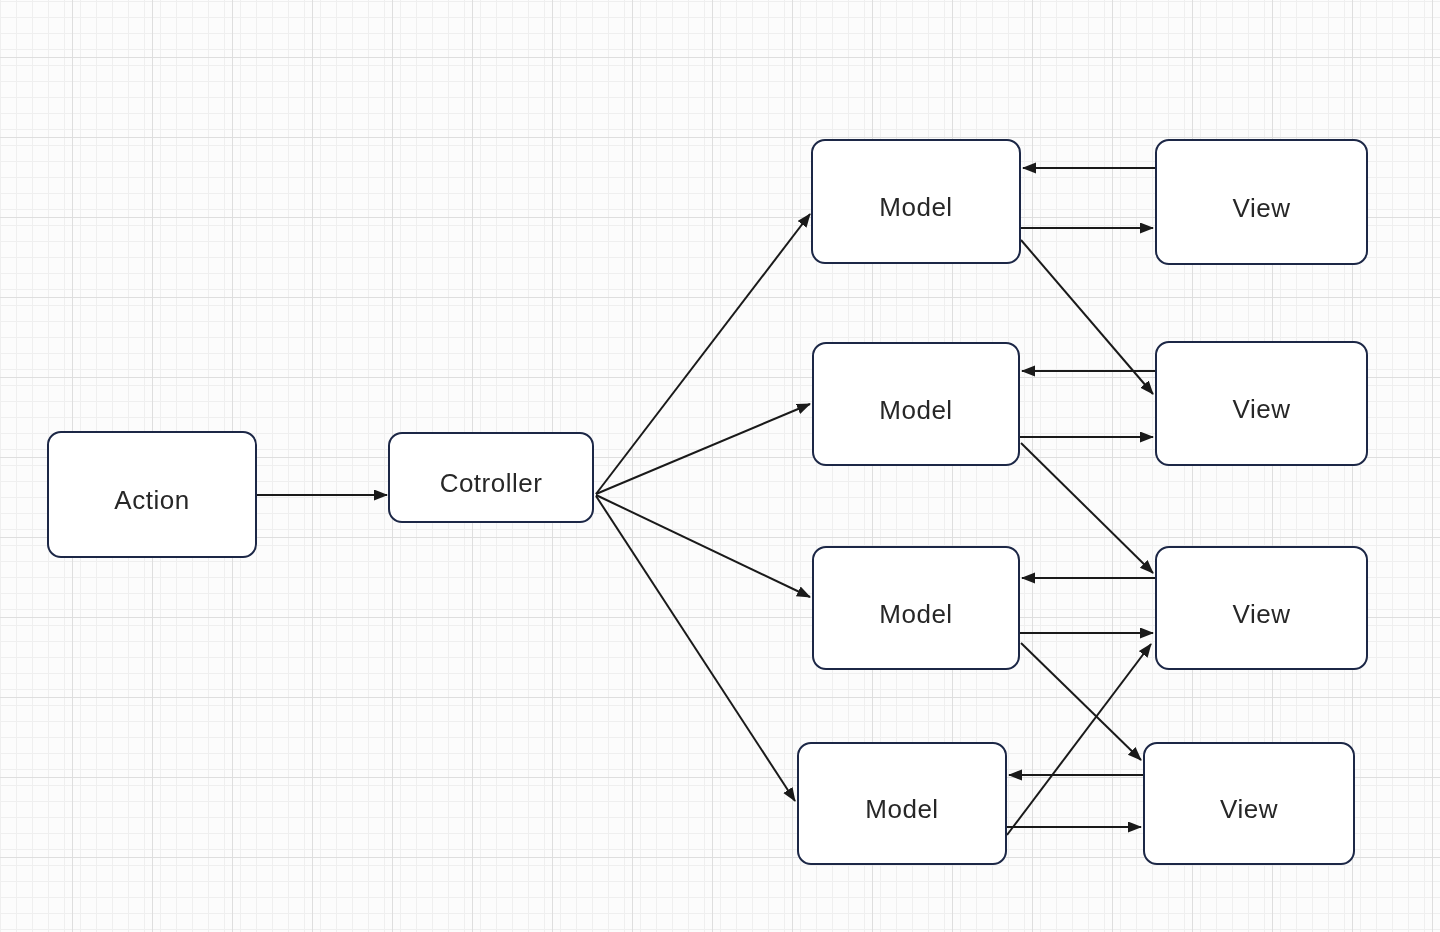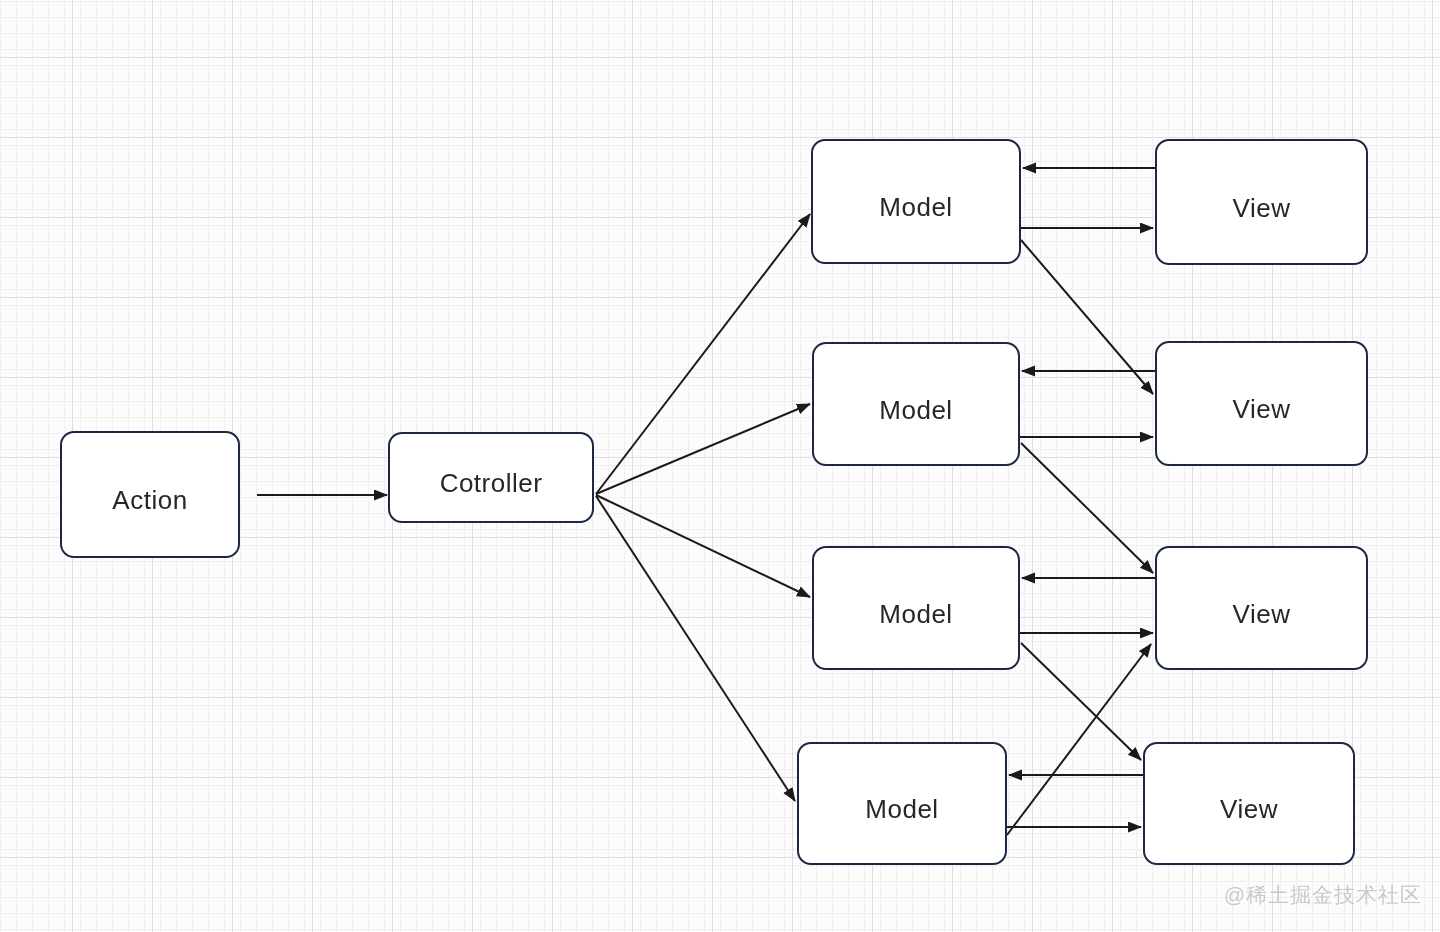--- a/index.html
+++ b/index.html
@@ -60,21 +60,21 @@
         <line x1="1143" y1="775" x2="1009" y2="775" stroke="#1a1a1a" stroke-width="2" marker-end="url(#arrowhead)"></line>
         <line x1="1007" y1="827" x2="1141" y2="827" stroke="#1a1a1a" stroke-width="2" marker-end="url(#arrowhead)"></line>
         <line x1="1021" y1="240" x2="1153" y2="394" stroke="#1a1a1a" stroke-width="2" marker-end="url(#arrowhead)"></line>
         <line x1="1021" y1="443" x2="1153" y2="573" stroke="#1a1a1a" stroke-width="2" marker-end="url(#arrowhead)"></line>
         <line x1="1021" y1="643" x2="1141" y2="760" stroke="#1a1a1a" stroke-width="2" marker-end="url(#arrowhead)"></line>
         <line x1="1007" y1="835" x2="1151" y2="644" stroke="#1a1a1a" stroke-width="2" marker-end="url(#arrowhead)"></line>
       </g>
   </svg>
 
   <div id="node-layer">
-      <div class="node" style="left: 60px; top: 431px; width: 180px; height: 127px;">
+      <div class="node" style="left: 47px; top: 431px; width: 210px; height: 127px;">
         <span class="node-label">Action</span>
       </div>
       <div class="node" style="left: 388px; top: 432px; width: 206px; height: 91px;">
         <span class="node-label">Cotroller</span>
       </div>
       <div class="node" style="left: 811px; top: 139px; width: 210px; height: 125px;">
         <span class="node-label">Model</span>
       </div>
       <div class="node" style="left: 1155px; top: 139px; width: 213px; height: 126px;">
         <span class="node-label">View</span>
@@ -92,14 +92,13 @@
         <span class="node-label">View</span>
       </div>
       <div class="node" style="left: 797px; top: 742px; width: 210px; height: 123px;">
         <span class="node-label">Model</span>
       </div>
       <div class="node" style="left: 1143px; top: 742px; width: 212px; height: 123px;">
         <span class="node-label">View</span>
       </div>
     </div>
 
-  <div id="watermark">@稀土掘金技术社区</div>
 </div>
 
 </body></html>

